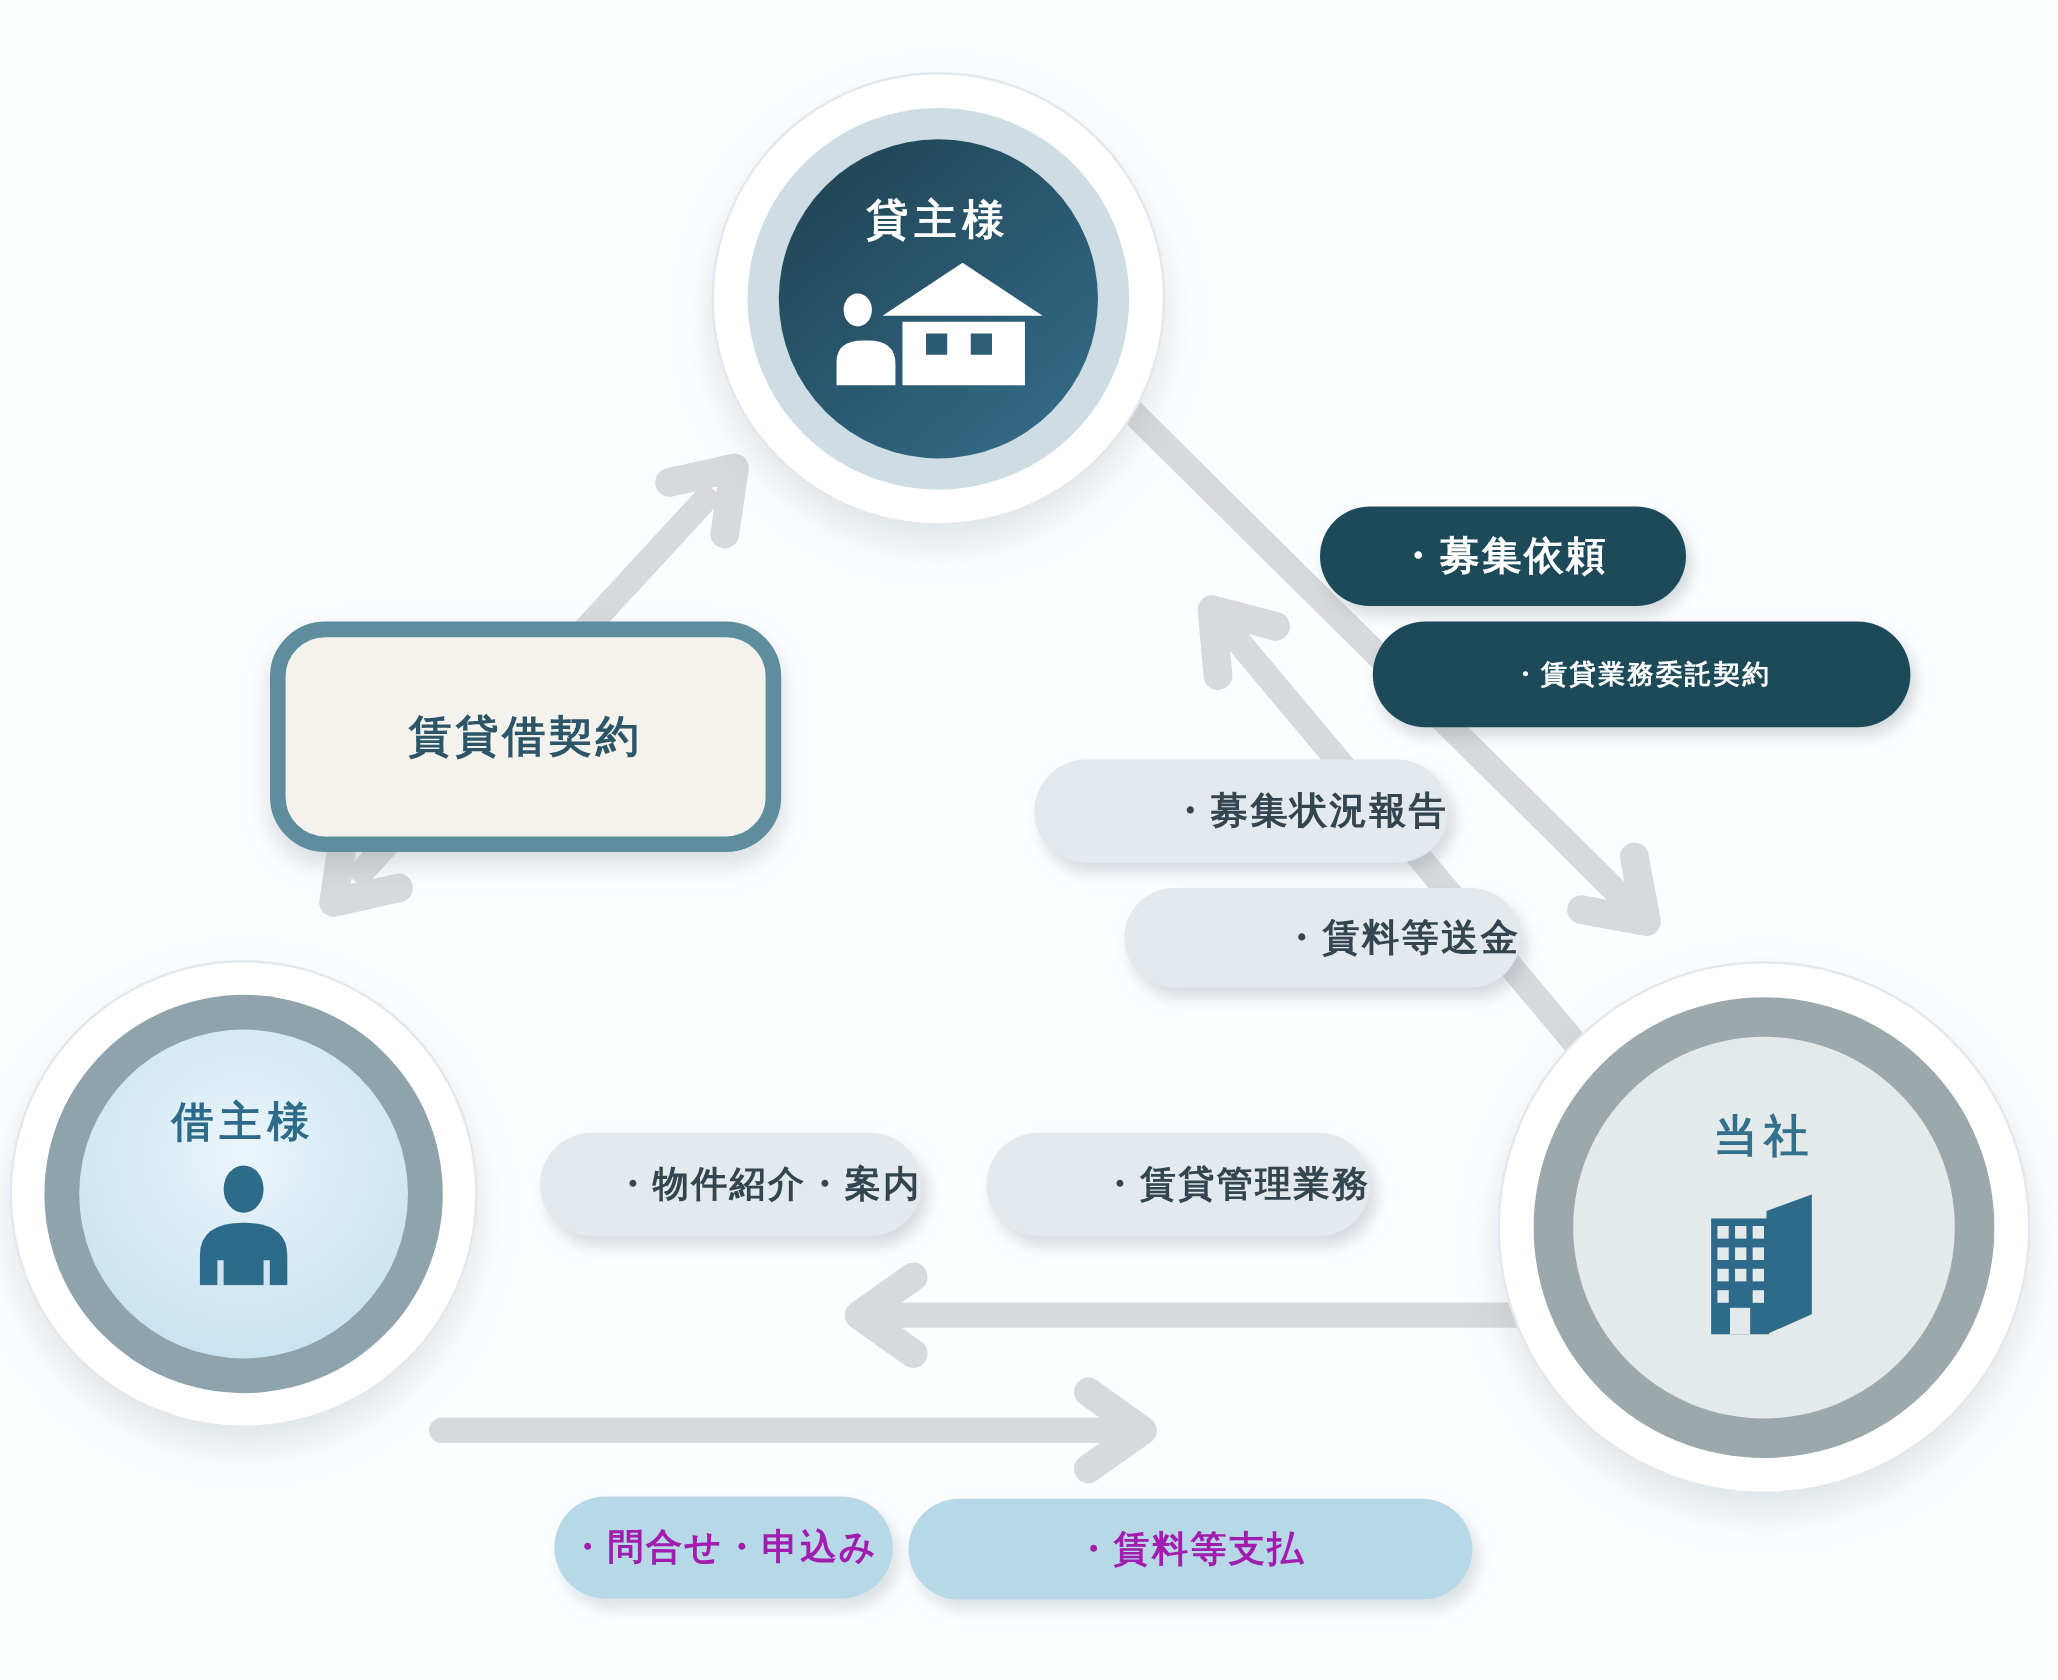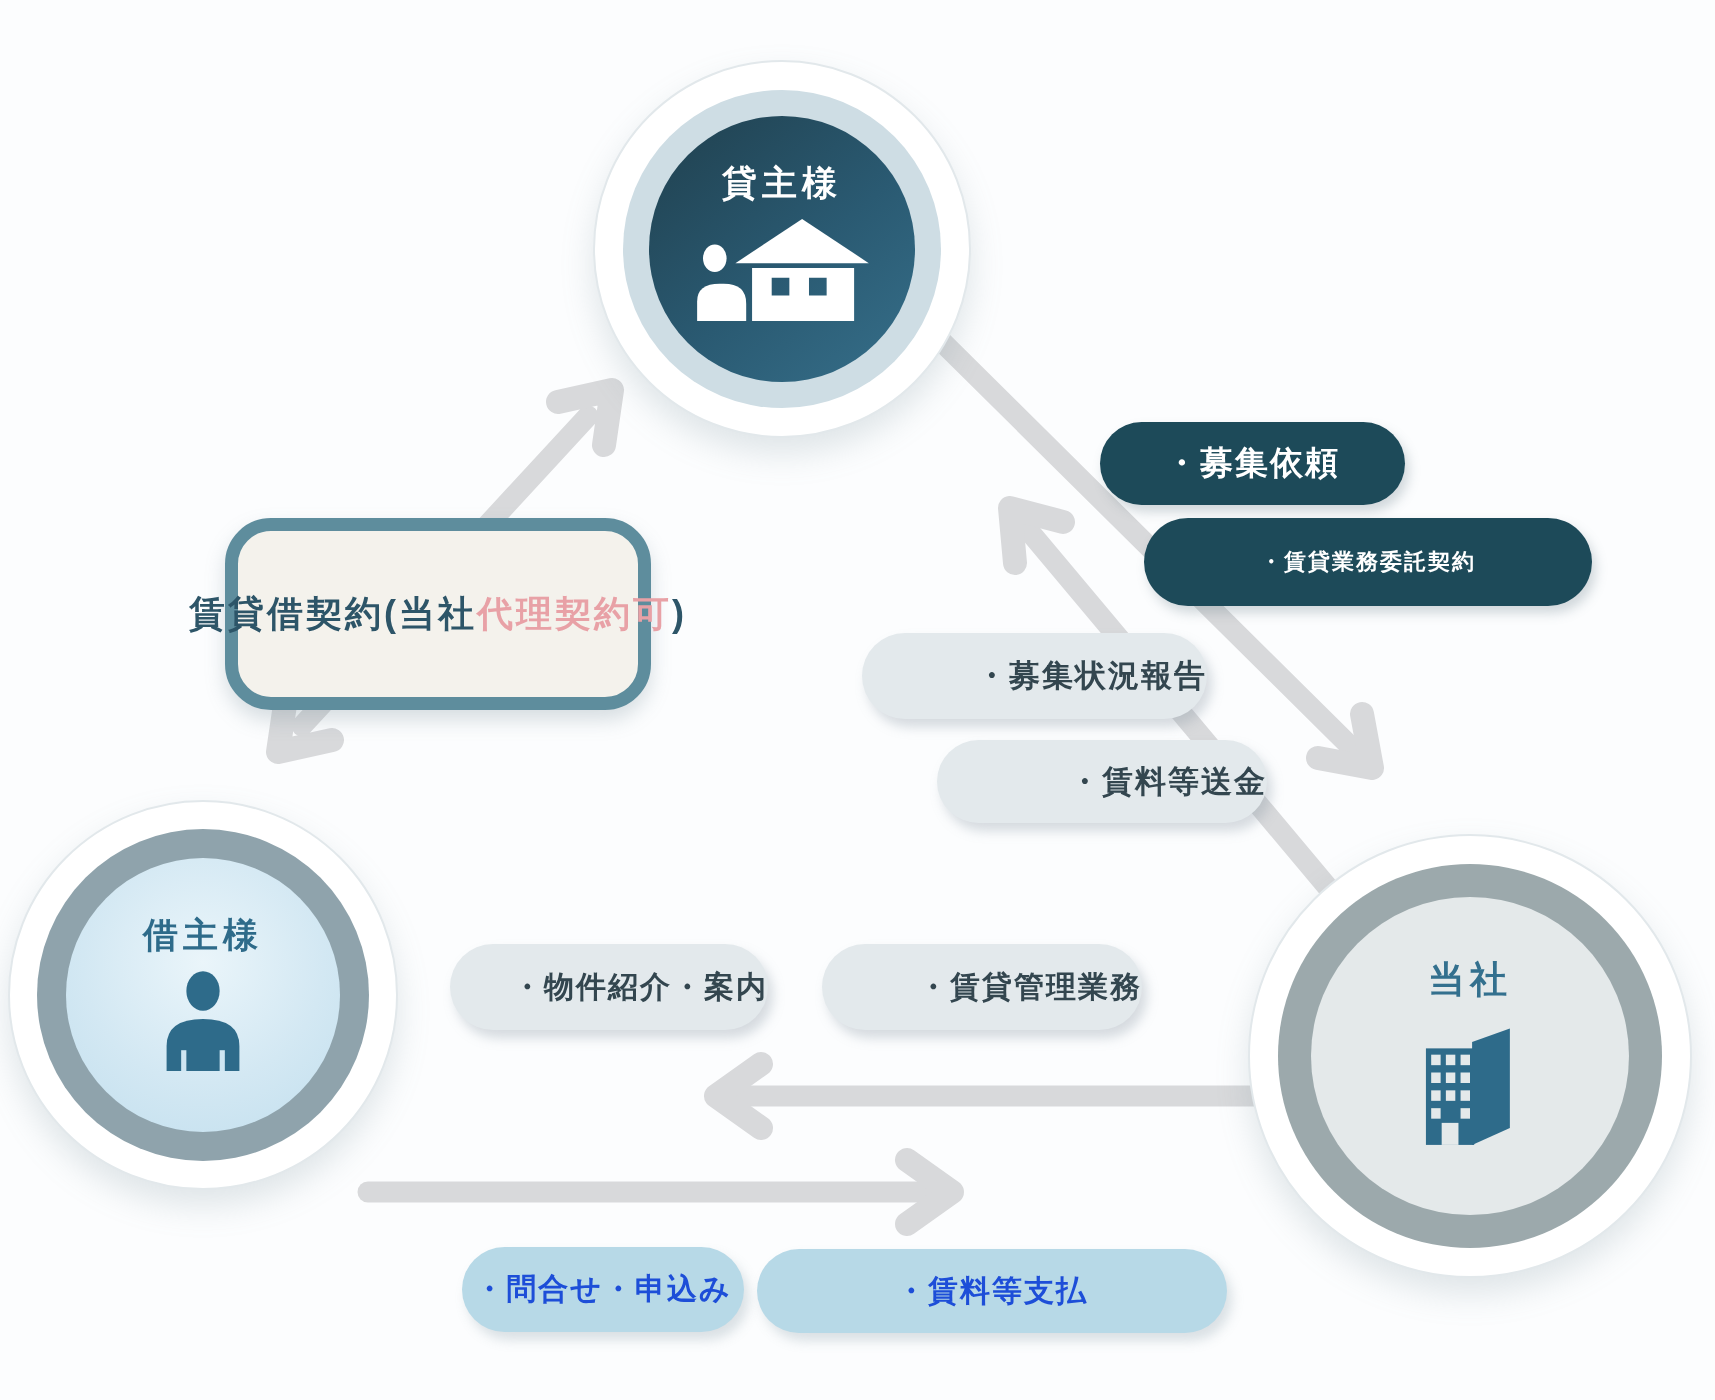--- a/index.html
+++ b/index.html
@@ -29,35 +29,35 @@
   .node-landlord .node-label{color:#fff;}
 
   .node-tenant{left:8px;top:800px;width:386px;height:386px;}
   .node-tenant .ring{width:332px;height:332px;background:#8FA3AC;}
   .node-tenant .inner{
     width:274px;height:274px;padding-top:54px;gap:8px;
     background:radial-gradient(circle at 50% 38%,#EAF5FA 0%,#D3E8F3 55%,#C2DFEE 100%);
   }
   .node-tenant .node-label{color:#2E6B8A;}
 
-  .node-company{left:1248px;top:834px;width:440px;height:440px;}
+  .node-company{left:1248px;top:801px;width:440px;height:440px;}
   .node-company .ring{width:384px;height:384px;background:#9CA9AC;}
   .node-company .inner{width:318px;height:318px;padding-top:58px;gap:14px;background:#E4E9EA;}
   .node-company .node-label{color:#33708E;font-size:37px;}
 
   .node-label{font-size:35px;font-weight:bold;letter-spacing:5px;white-space:nowrap;}
 
   
   .pill{
     position:absolute;display:flex;align-items:center;justify-content:center;
     border-radius:999px;font-weight:bold;white-space:nowrap;letter-spacing:2px;
   }
   .pill-dark{background:#1D4A59;color:#FFFFFF;box-shadow:4px 7px 12px rgba(110,130,140,.30);}
   .pill-gray{background:#E3E9EC;color:#33464F;box-shadow:5px 8px 12px rgba(140,155,165,.35);justify-content:flex-end;}
-  .pill-blue{background:#B7D9E7;color:#1d4ed8;box-shadow:5px 8px 12px rgba(140,160,170,.30);}
+  .pill-blue{background:#B7D9E7;color:#a21caf;box-shadow:5px 8px 12px rgba(140,160,170,.30);}
 
   .pill-recruit      {left:1100px;top:422px;width:305px;height:83px;font-size:33px;}
   .pill-consignment  {left:1144px;top:518px;width:448px;height:88px;font-size:22px;}
   .pill-status       {left:862px; top:633px;width:345px;height:86px;font-size:31px;}
   .pill-remittance   {left:937px; top:740px;width:330px;height:83px;font-size:31px;}
   .pill-introduction {left:450px; top:944px;width:318px;height:86px;font-size:30px;}
   .pill-management   {left:822px; top:944px;width:320px;height:86px;font-size:30px;}
   .pill-inquiry      {left:462px; top:1247px;width:282px;height:85px;font-size:30px;}
   .pill-payment      {left:757px; top:1249px;width:470px;height:84px;font-size:30px;}
 
@@ -161,21 +161,20 @@
               <rect x="29" y="99" width="16" height="21"></rect>
             </g>
           </svg>
         </span>
       </div>
     </div>
   </div>
 
   <div class="contract-box">
     <span>賃貸借契約</span>
-    <span><span>(当社</span><span class="accent-pink">代理契約可</span><span>)</span></span>
   </div>
 
   <div class="pill pill-dark pill-recruit">
     <span>・募集依頼</span>
   </div>
   <div class="pill pill-dark pill-consignment">
     <span>・賃貸業務委託契約</span>
   </div>
 
   <div class="pill pill-gray pill-status">

